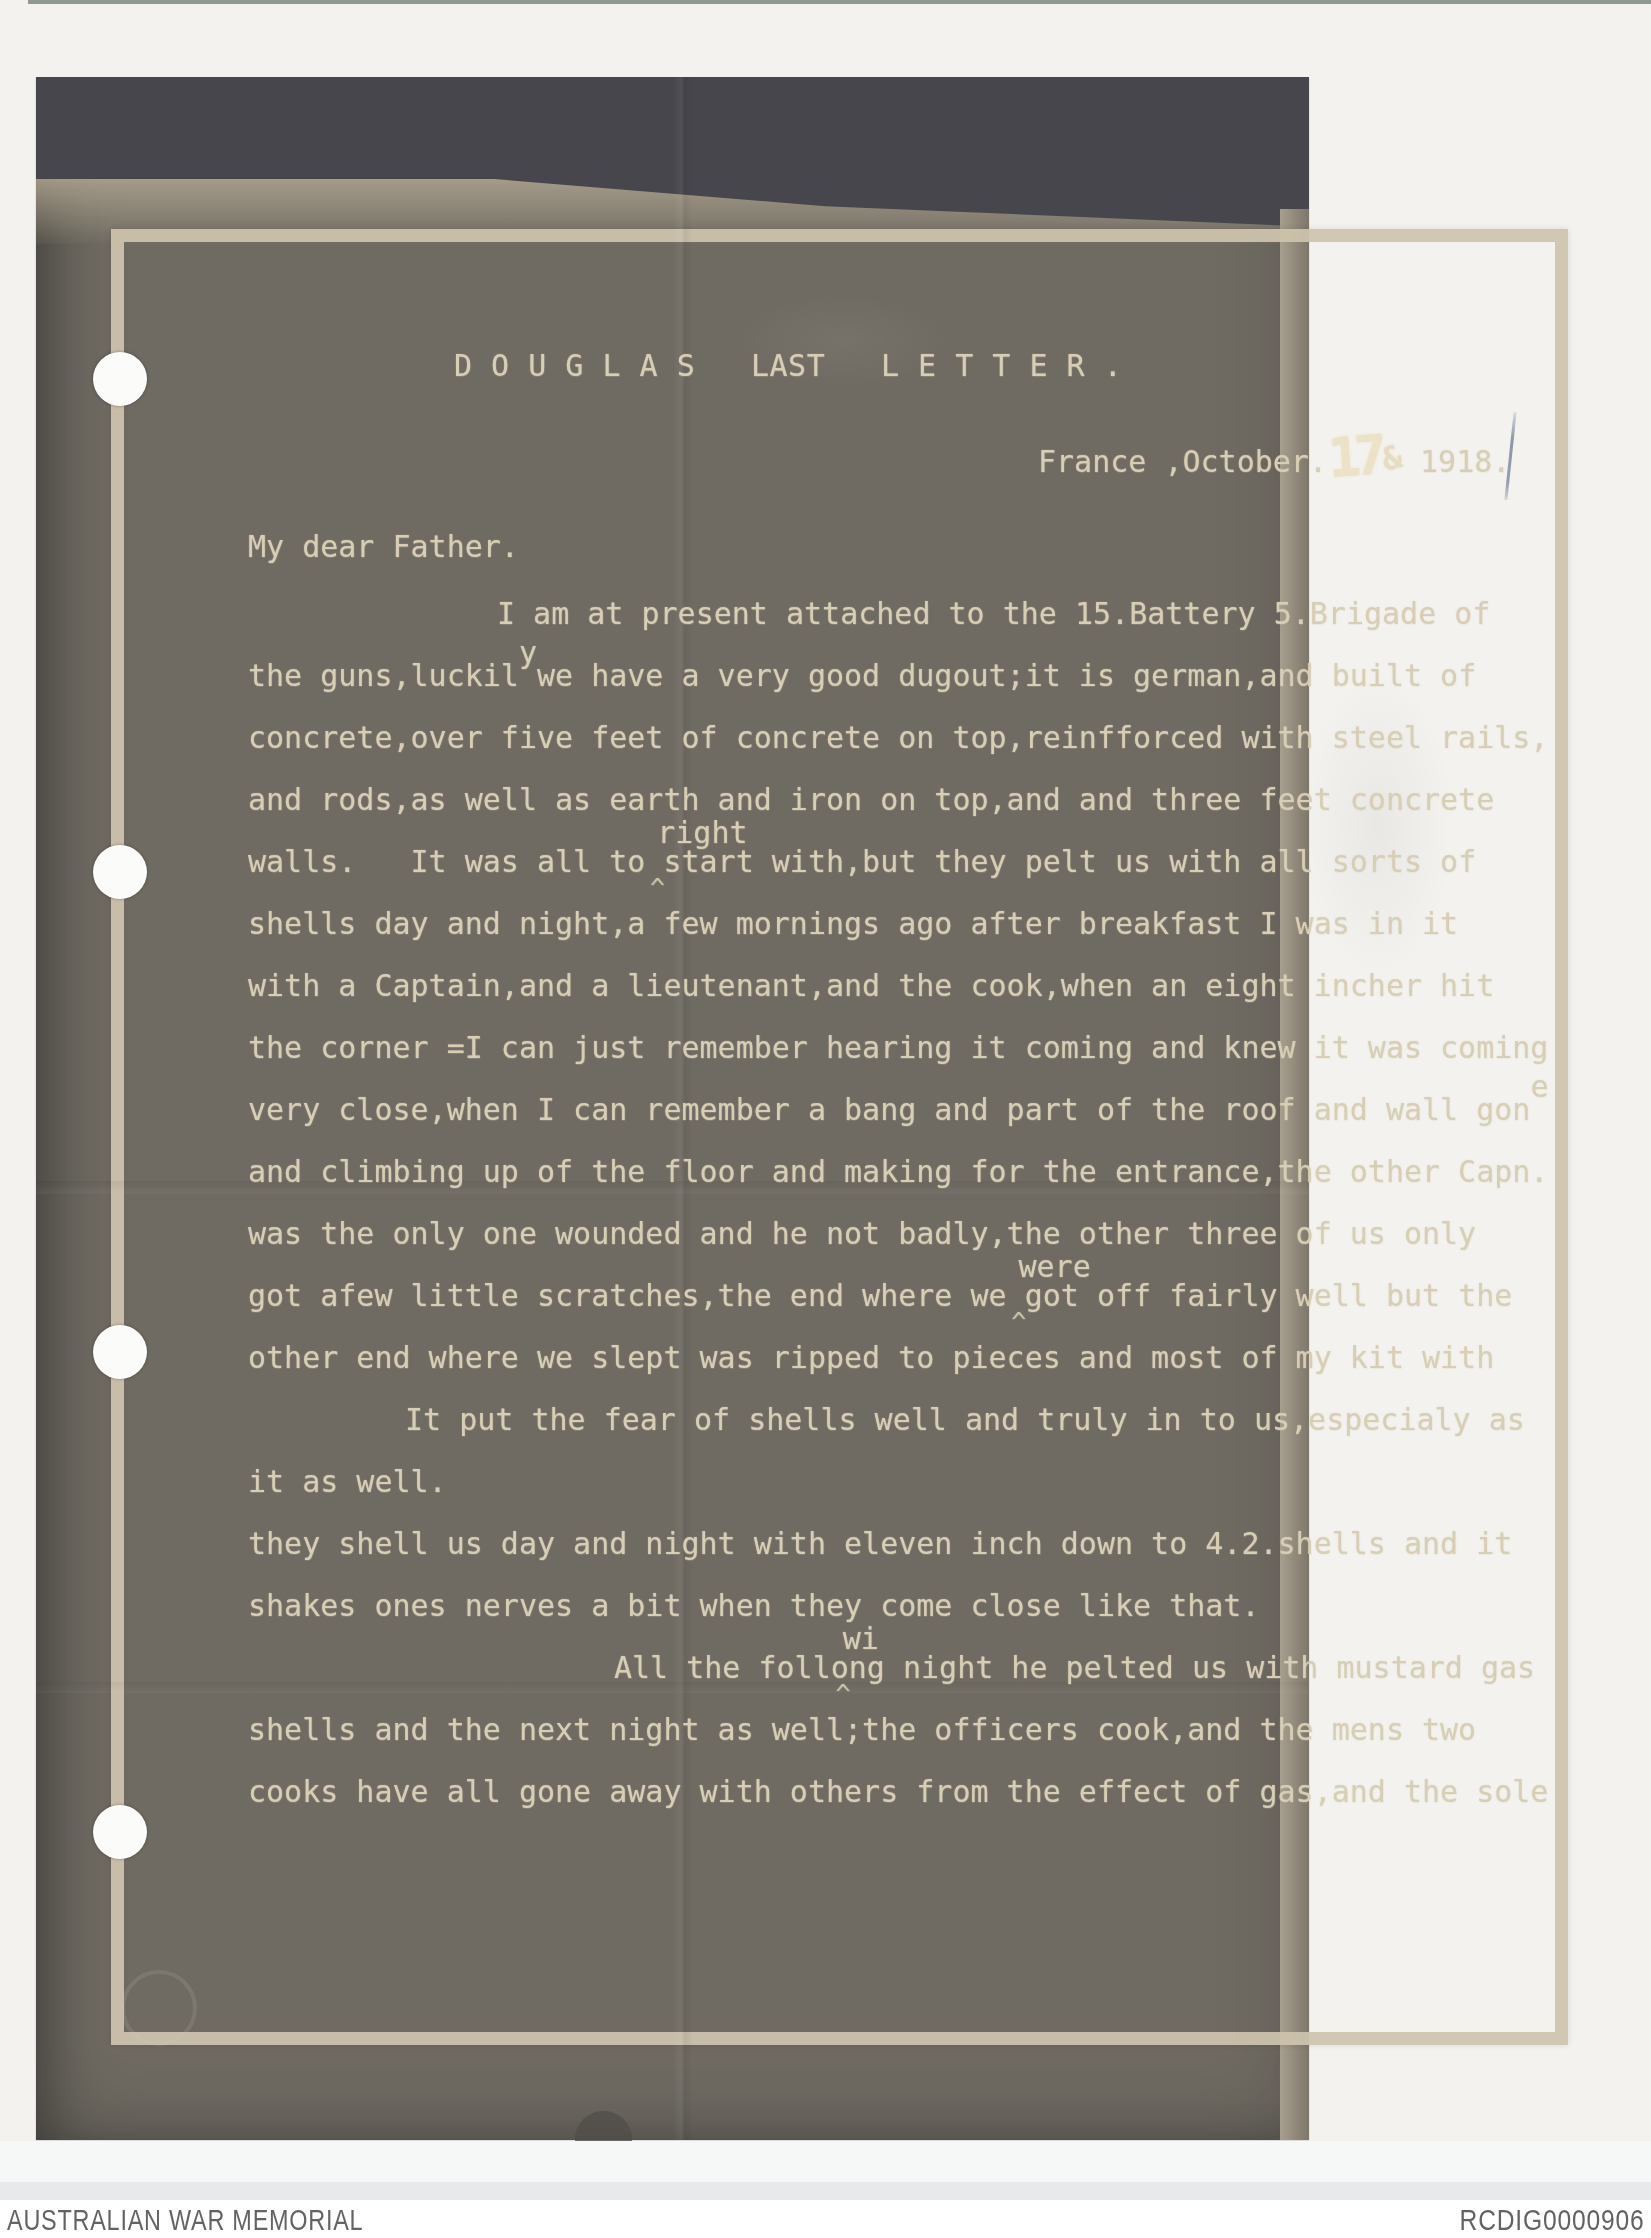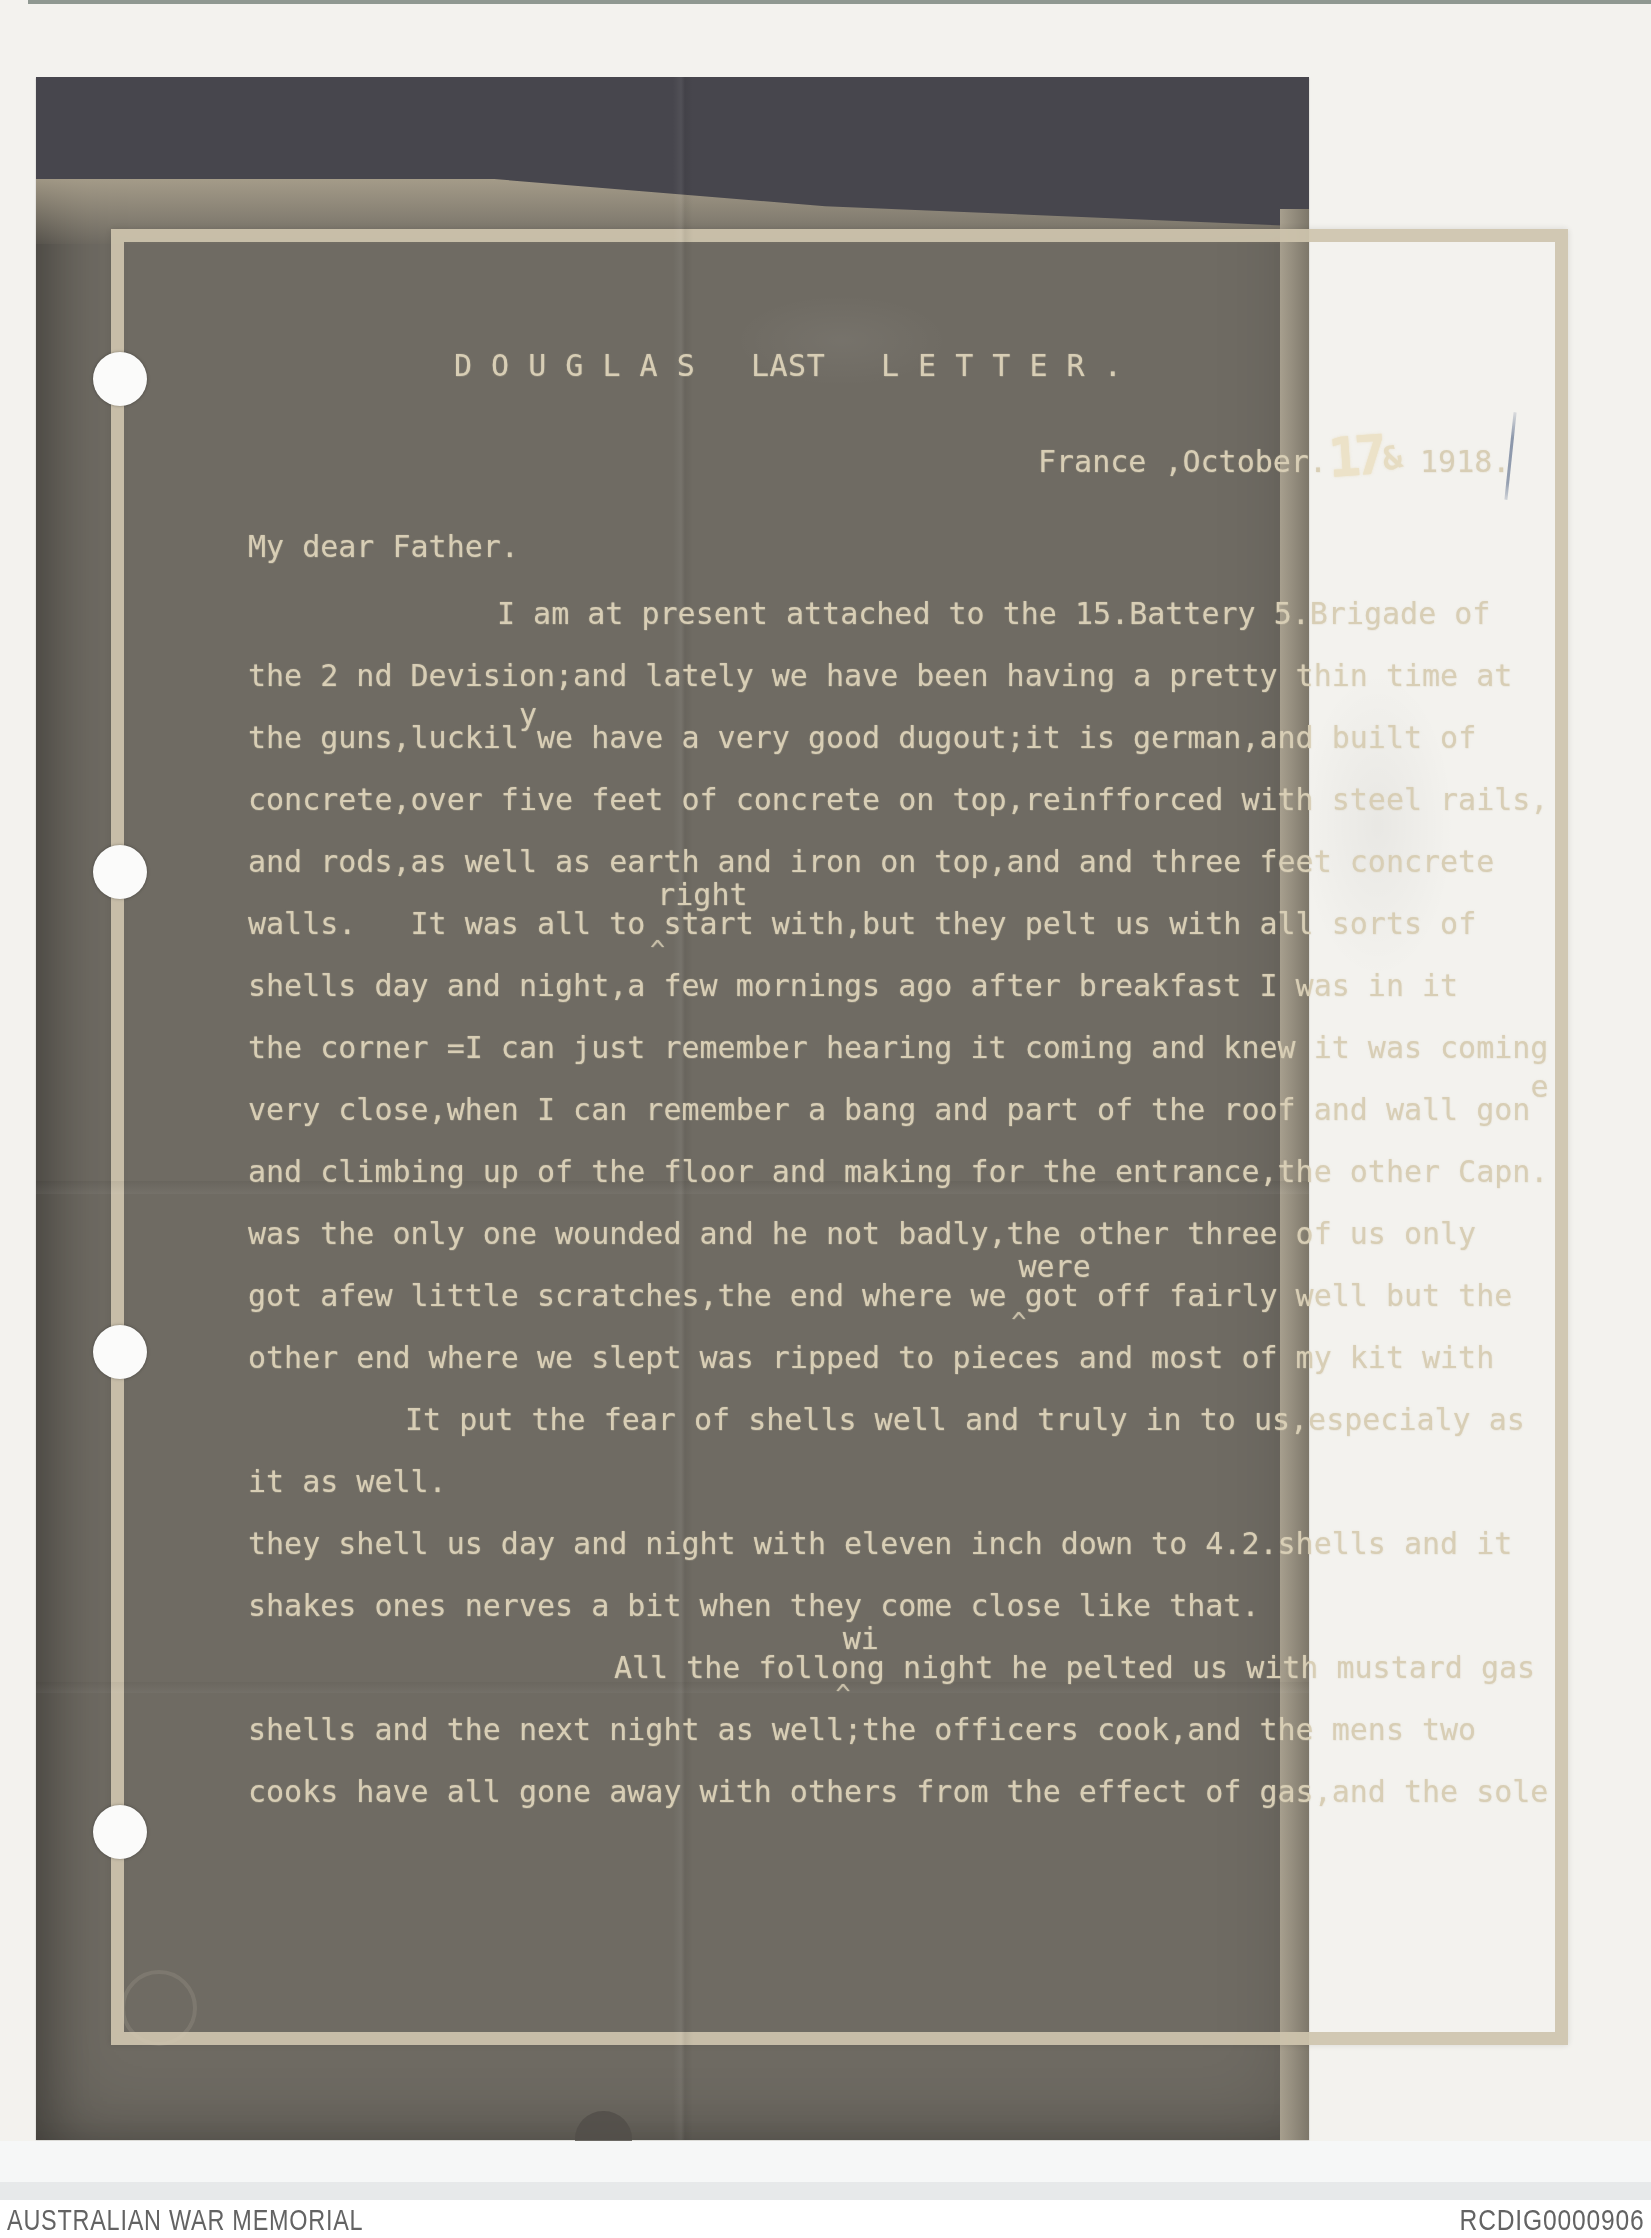--- a/index.html
+++ b/index.html
@@ -131,26 +131,26 @@
   <div class="crease-h2"></div>
   <div class="stain1"></div>
   <div class="stain2"></div>
 
   <div class="text-layer">
     <div class="title">D O U G L A S   LAST   L E T T E R .</div>
     <div class="dateline"><span>France ,October.</span><span class="hand-17">17</span><span class="hand-th">&amp;</span><span> 1918.</span></div>
     <div class="salutation">My dear Father.</div>
     <div class="letter-body">
         <div class="line" style="padding-left: 249px;">I am at present attached to the 15.Battery 5.Brigade of</div>
-        <div class="line">the 2 nd Devision;and lately we have been having a pretty thin time at</div>
         <div class="line">the guns,luckil<span class="sup">y</span>we have a very good dugout;it is german,and built of</div>
         <div class="line">concrete,over five feet of concrete on top,reinfforced with steel rails,</div>
         <div class="line">and rods,as well as earth and iron on top,and and three feet concrete</div>
         <div class="line">walls.   It was all to <span class="ins"><span class="ins-above">right</span><span class="ins-caret">^</span>start</span> with,but they pelt us with all sorts of</div>
         <div class="line">shells day and night,a few mornings ago after breakfast I was in it</div>
+        <div class="line">with a Captain,and a lieutenant,and the cook,when an eight incher hit</div>
         <div class="line">the corner =I can just remember hearing it coming and knew it was coming</div>
         <div class="line">very close,when I can remember a bang and part of the roof and wall gon<span class="sup">e</span></div>
         <div class="line">and climbing up of the floor and making for the entrance,the other Capn.</div>
         <div class="line">was the only one wounded and he not badly,the other three of us only</div>
         <div class="line">got afew little scratches,the end where we <span class="ins"><span class="ins-above">were</span><span class="ins-caret">^</span>got</span> off fairly well but the</div>
         <div class="line">other end where we slept was ripped to pieces and most of my kit with</div>
         <div class="line" style="padding-left: 157px;">It put the fear of shells well and truly in to us,especialy as</div>
         <div class="line">it as well.</div>
         <div class="line">they shell us day and night with eleven inch down to 4.2.shells and it</div>
         <div class="line">shakes ones nerves a bit when they come close like that.</div>

